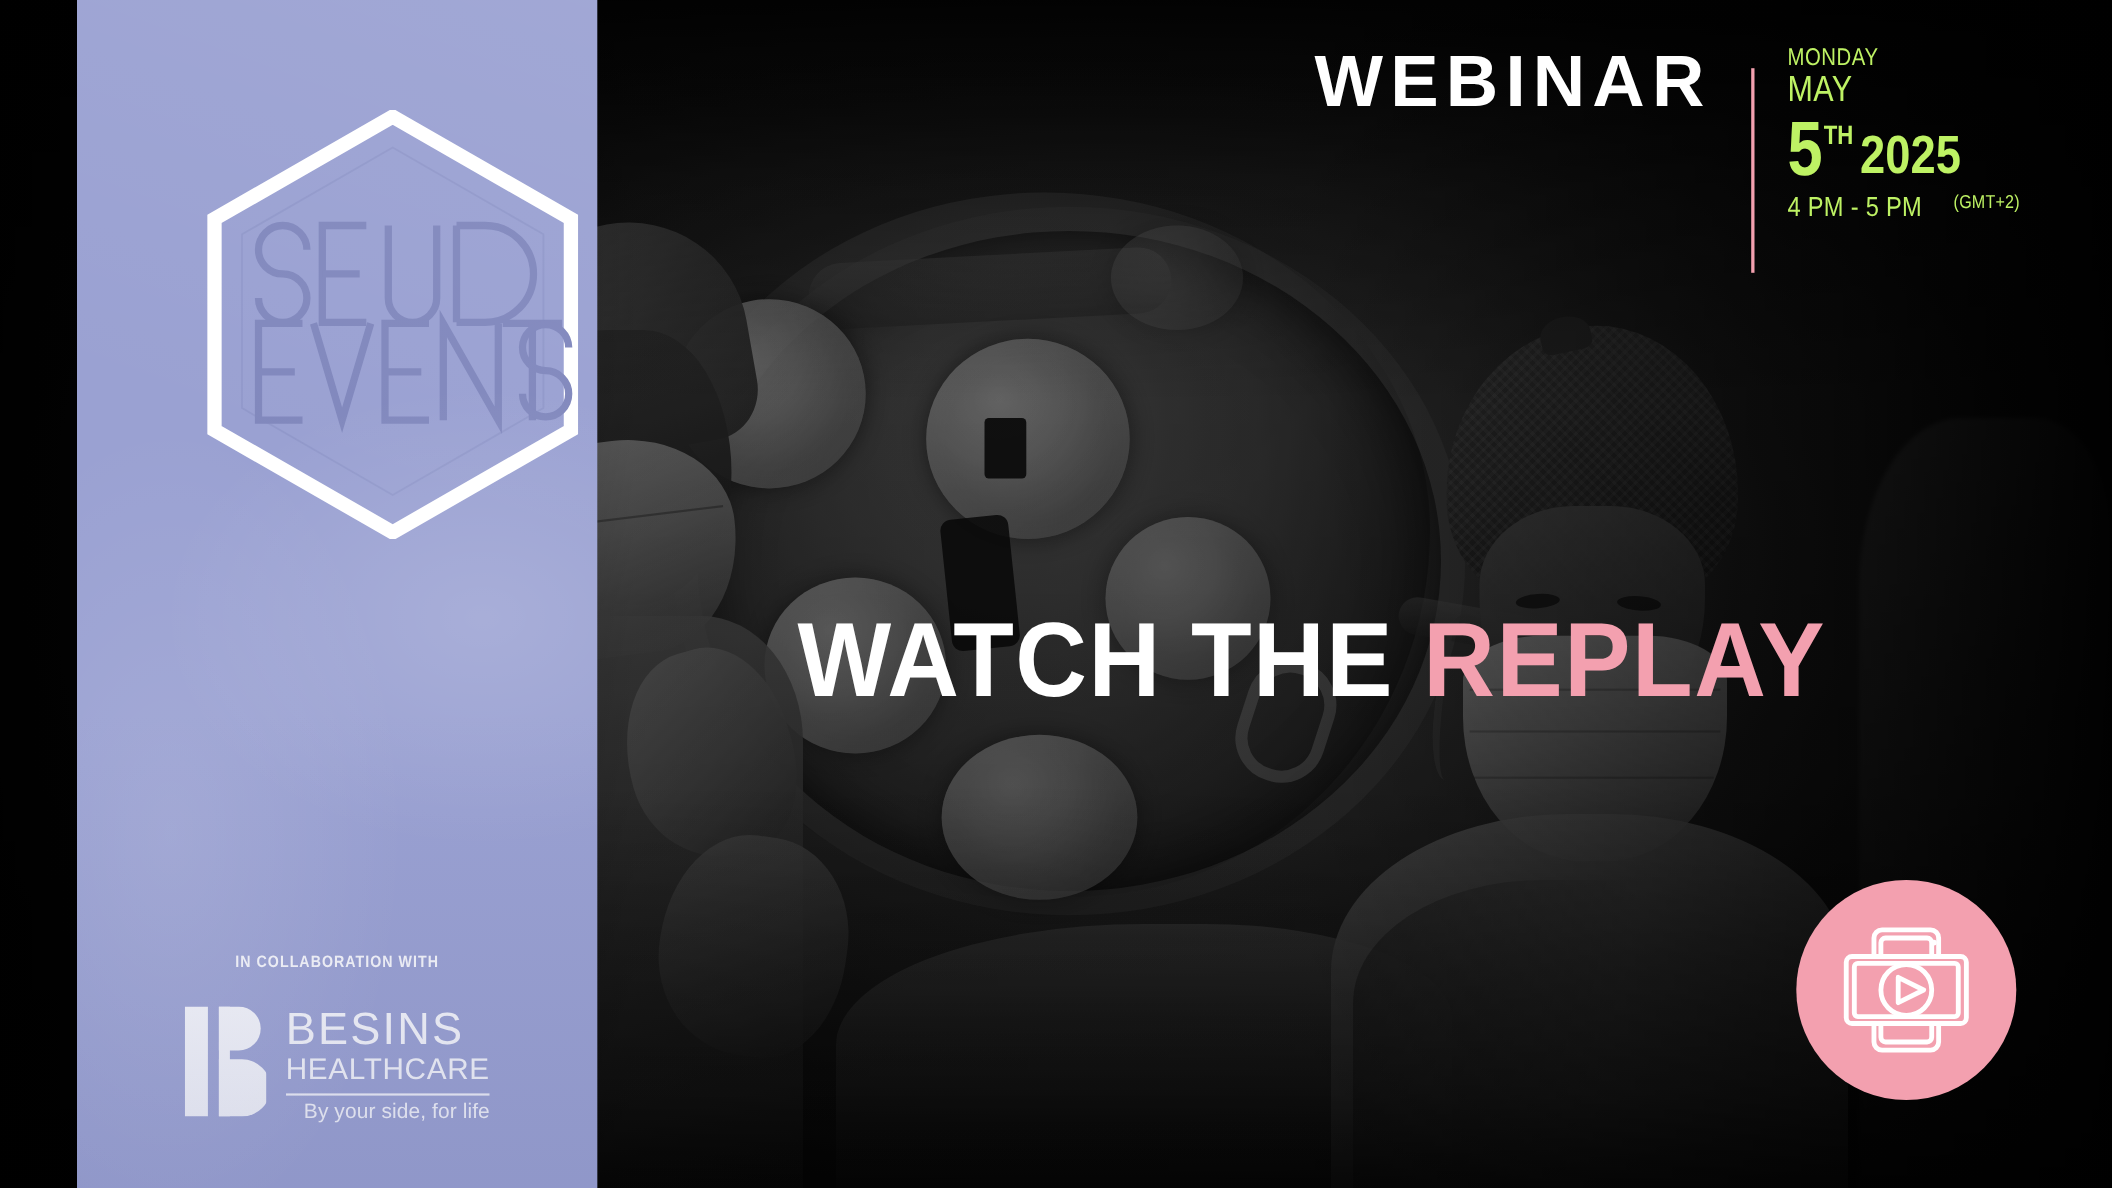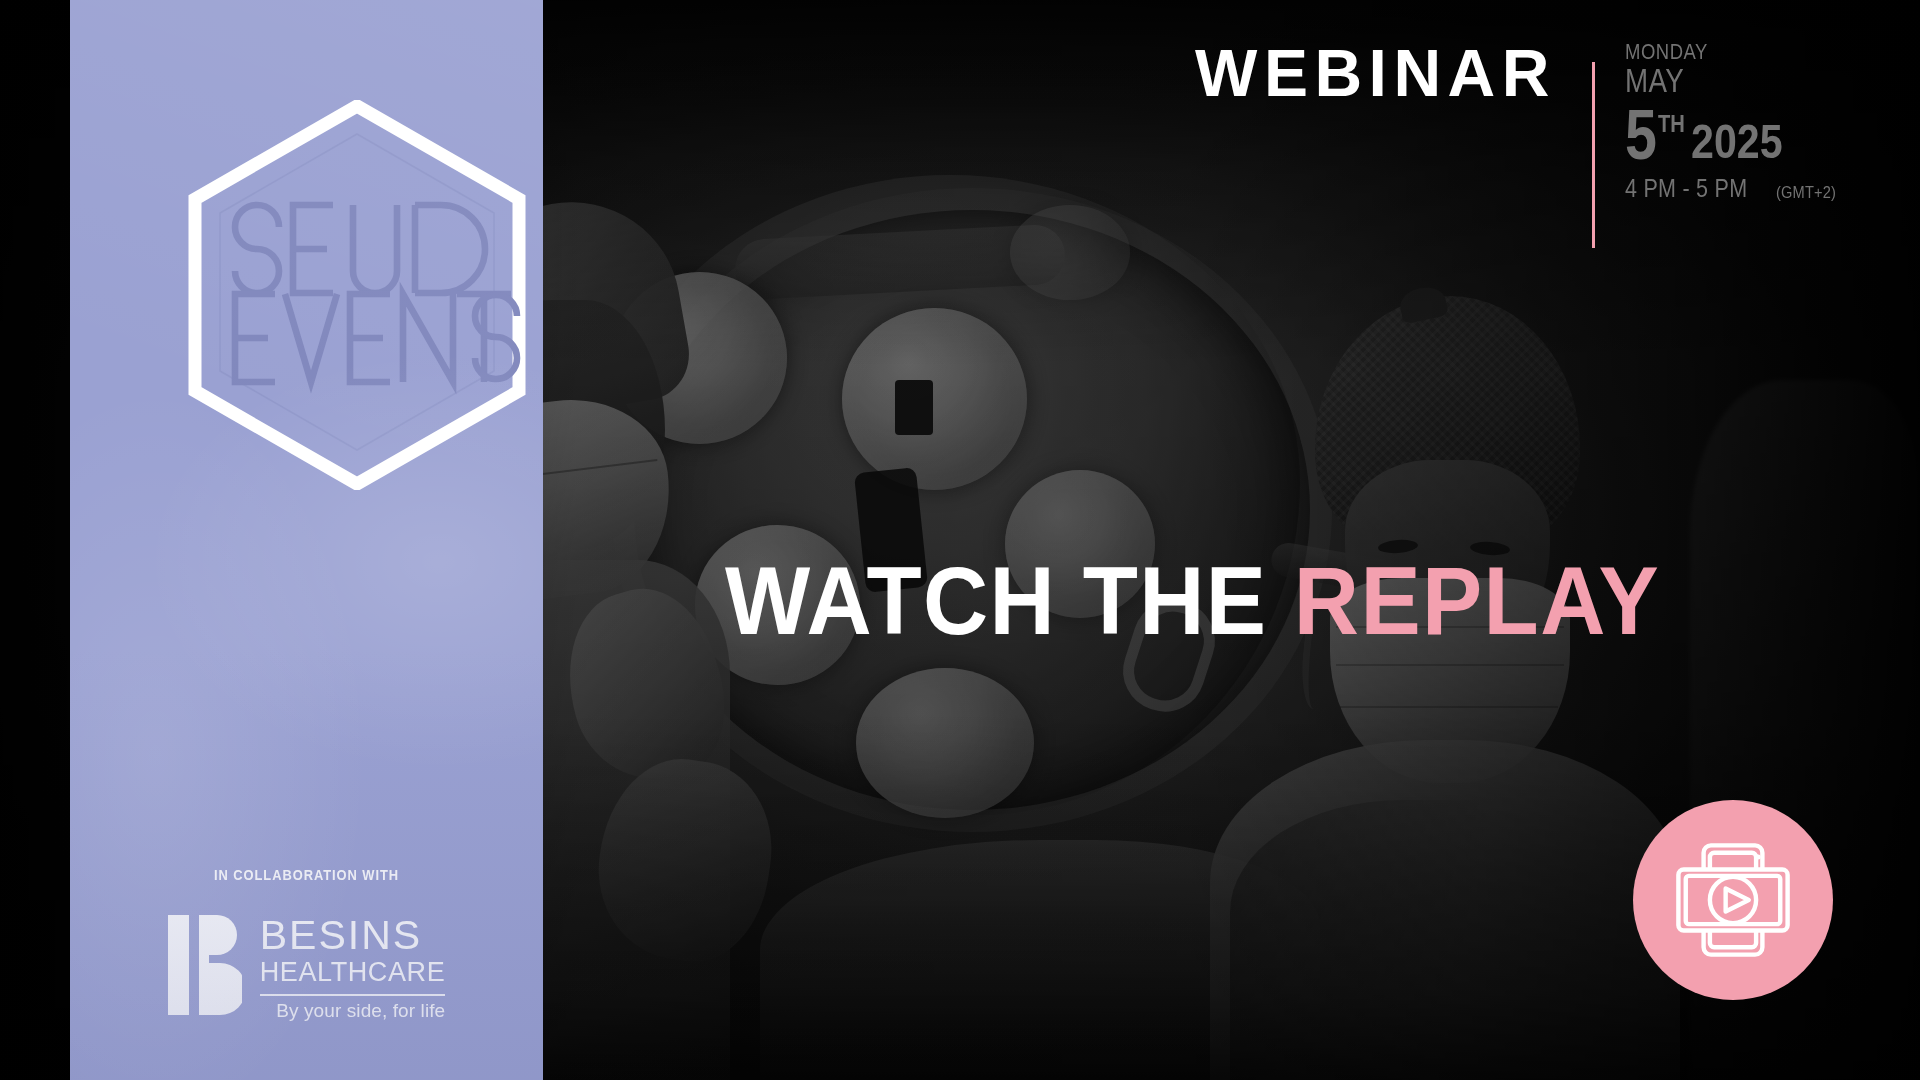--- a/index.html
+++ b/index.html
@@ -249,21 +249,21 @@
     margin:0 0 22px 0;
   }
   .subtitle{
     color:#f3a0af;font-size:27px;font-weight:700;letter-spacing:1.3px;line-height:1.42;
     text-transform:uppercase;white-space:pre-line;margin:0;
   }
   .divider{
     width:3px;background:#f3a0af;align-self:stretch;margin-top:22px;margin-bottom:6px;
     min-height:186px;flex:none;
   }
-  .header-right{padding-left:30px;color:#737373;}
+  .header-right{padding-left:30px;color:#bef264;}
   .d-day{
     font-size:22px;font-weight:500;letter-spacing:.6px;line-height:1.05;
     transform:scaleX(.84);transform-origin:left center;
   }
   .d-month{
     font-size:33px;font-weight:400;letter-spacing:.4px;line-height:1.02;margin-top:1px;
     transform:scaleX(.84);transform-origin:left center;
   }
   .d-datenum{
     display:flex;align-items:flex-start;margin-top:8px;
@@ -274,21 +274,21 @@
   }
   .d-th{
     font-size:24px;font-weight:700;line-height:1;margin-top:6px;margin-left:-6px;
     transform:scaleX(.84);transform-origin:left top;
   }
   .d-year{
     font-size:49px;font-weight:700;line-height:.96;margin-left:1px;align-self:flex-end;
     transform:scaleX(.84);transform-origin:left bottom;
   }
   .d-time{
-    margin-top:9px;display:flex;align-items:flex-end;gap:9px;
+    margin-top:9px;display:flex;align-items:flex-start;gap:9px;
   }
   .d-hours{
     font-size:25px;font-weight:400;letter-spacing:.3px;
     transform:scaleX(.86);transform-origin:left center;
   }
   .d-tz{
     font-size:17px;font-weight:400;letter-spacing:.2px;
     transform:scaleX(.86);transform-origin:left center;
   }
 

